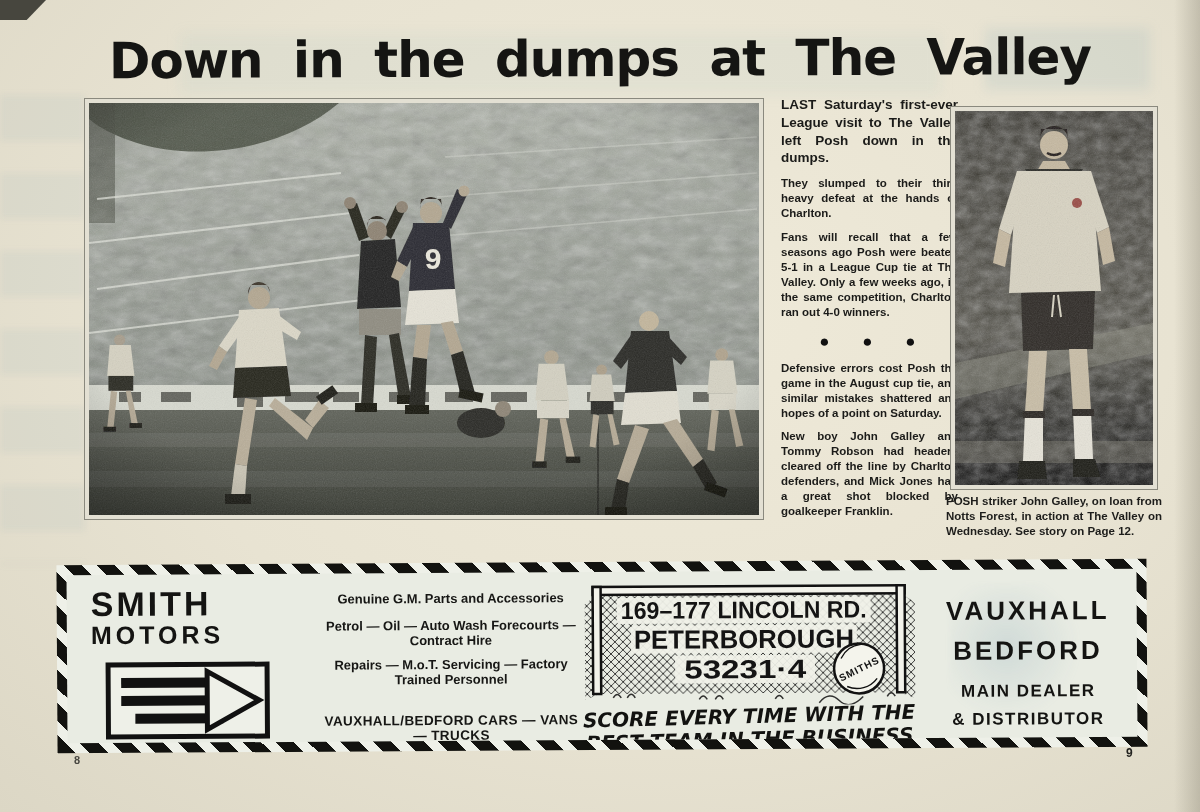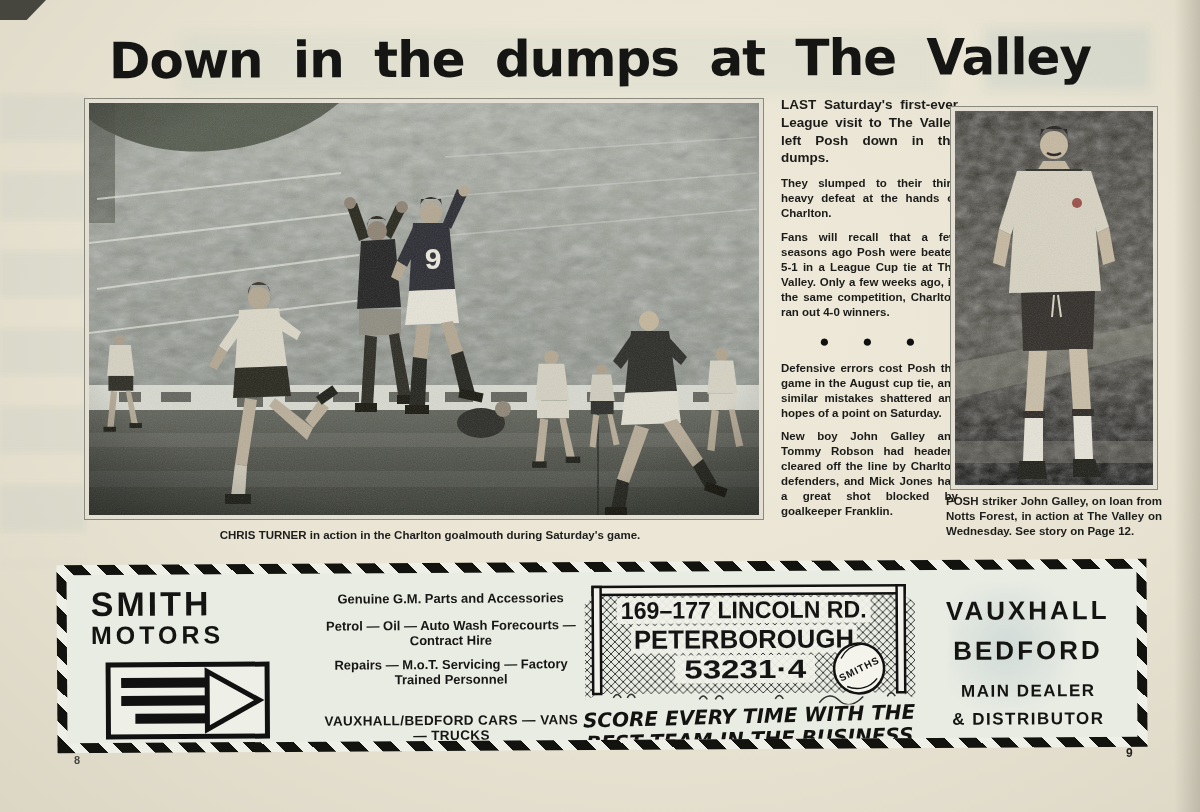--- a/index.html
+++ b/index.html
@@ -244,21 +244,20 @@
           <path d="M10,16 L42,16 L48,62 L6,62 Z" fill="#d6d3c4"></path>
           <rect x="8" y="62" width="38" height="22" fill="#dad7c9"></rect>
           <path d="M12,84 L6,140 L16,142 L22,86 Z" fill="#b6ab96"></path>
           <path d="M36,84 L46,136 L56,134 L44,84 Z" fill="#b6ab96"></path>
         </g>
       </g>
       <rect width="670" height="412" filter="url(#fgrain)" opacity="0.18"></rect>
       <rect width="670" height="412" fill="url(#vig)"></rect>
     </svg>
   </div>
-  <div class="caption caption-main">CHRIS TURNER in action in the Charlton goalmouth during Saturday's game.</div>
 
   <div class="article">
     <p class="lead">LAST Saturday's first-ever League visit to The Valley left Posh down in the dumps.</p>
     <p class="body">They slumped to their third heavy defeat at the hands of Charlton.</p>
     <p class="body">Fans will recall that a few seasons ago Posh were beaten 5-1 in a League Cup tie at The Valley. Only a few weeks ago, in the same competition, Charlton ran out 4-0 winners.</p>
     <div class="dots">● ● ●</div>
     <p class="body">Defensive errors cost Posh the game in the August cup tie, and similar mistakes shattered any hopes of a point on Saturday.</p>
     <p class="body">New boy John Galley and Tommy Robson had headers cleared off the line by Charlton defenders, and Mick Jones had a great shot blocked by goalkeeper Franklin.</p>
   </div>
 

